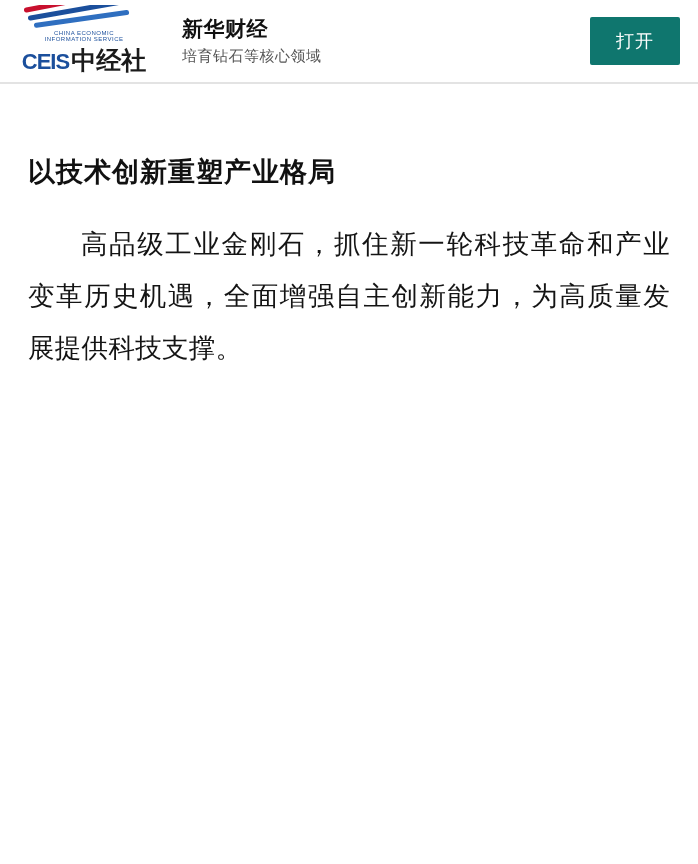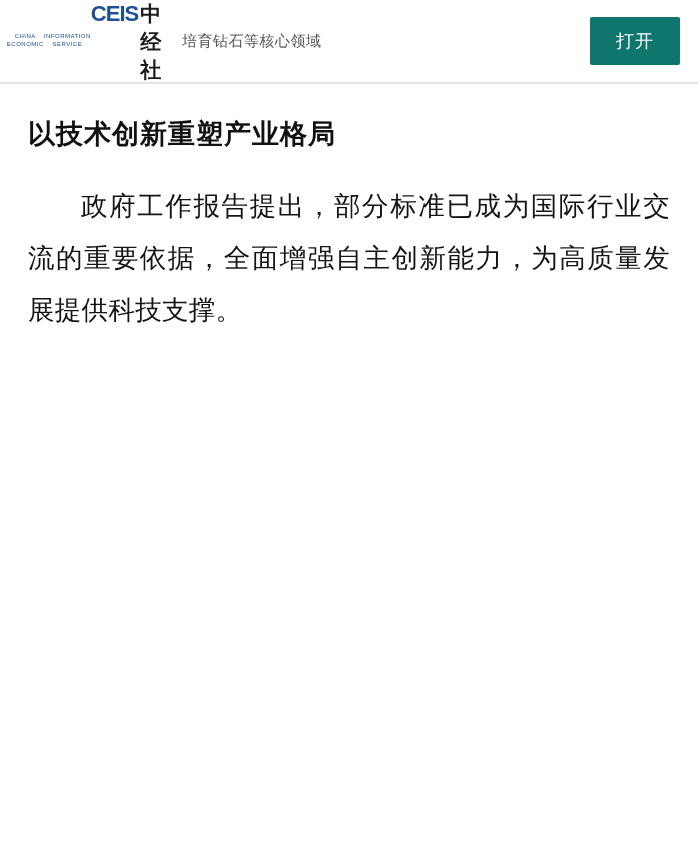--- a/index.html
+++ b/index.html
@@ -22,21 +22,21 @@
     height: 82px;
     padding: 0 18px 0 14px;
     box-sizing: border-box;
     background: #ffffff;
   }
 
   .logo-block {
     width: 140px;
     flex: 0 0 140px;
     display: flex;
-    flex-direction: row;
+    flex-direction: column;
     align-items: center;
     justify-content: center;
   }
   .logo-swoosh {
     width: 132px;
     height: 26px;
     position: relative;
     overflow: hidden;
   }
   .logo-swoosh .bar {
@@ -64,21 +64,21 @@
     margin-top: 1px;
   }
   .logo-cn .ceis {
     font-size: 22px;
     font-weight: bold;
     color: #1b4f9c;
     letter-spacing: -1px;
     font-family: "Liberation Sans", sans-serif;
   }
   .logo-cn .zhongjingshe {
-    font-size: 21px;
+    font-size: 25px;
     font-weight: bold;
     color: #1b1b1b;
     margin-left: 2px;
     letter-spacing: 0px;
   }
 
   .brand-text {
     flex: 1 1 auto;
     padding-left: 28px;
     display: flex;
@@ -115,20 +115,21 @@
   .header-divider {
     height: 2px;
     background: #e3e3e3;
     width: 100%;
   }
 
   
   .article {
     padding: 30px 28px 0 28px;
     box-sizing: border-box;
+    margin-top: 38px;
   }
   .article-title {
     font-size: 27px;
     font-weight: bold;
     color: #111111;
     letter-spacing: 1px;
     line-height: 40px;
     margin: 0 0 26px 0;
   }
   .article p {
@@ -154,24 +155,25 @@
     </div>
     <div class="logo-en">CHINA ECONOMIC</div>
     <div class="logo-en">INFORMATION SERVICE</div>
     <div class="logo-cn">
       <span class="ceis">CEIS</span>
       <span class="zhongjingshe">中经社</span>
     </div>
   </div>
 
   <div class="brand-text">
+    <div class="brand-title">新华财经</div>
     <div class="brand-sub">培育钻石等核心领域</div>
   </div>
 
   <button class="open-button">打开</button>
 </div>
 
 <div class="header-divider"></div>
 
 <div class="article">
   <h1 class="article-title">以技术创新重塑产业格局</h1>
-  <p>政府工作报告提出，部分标准已成为国际行业交流的重要依据，全面增强自主创新能力，为高质量发展提供科技支撑。</p>
+  <p>高品级工业金刚石，抓住新一轮科技革命和产业变革历史机遇，全面增强自主创新能力，为高质量发展提供科技支撑。</p>
 </div>
 
 </body></html>

